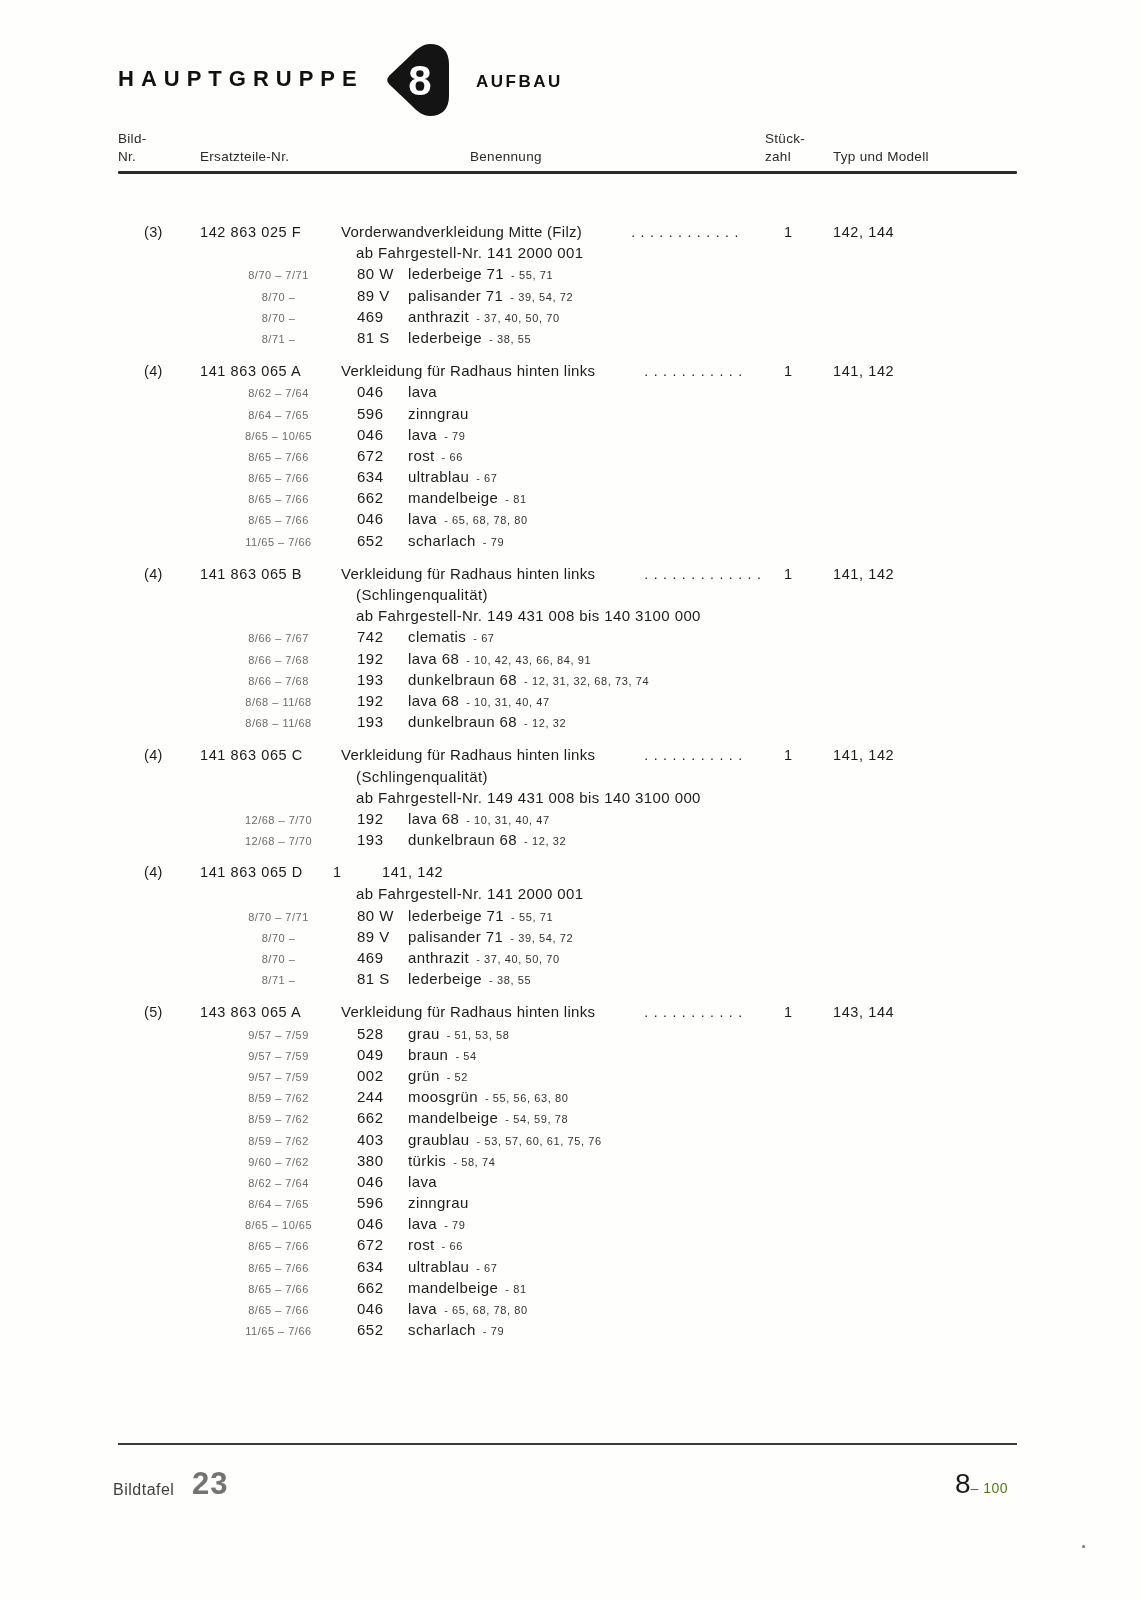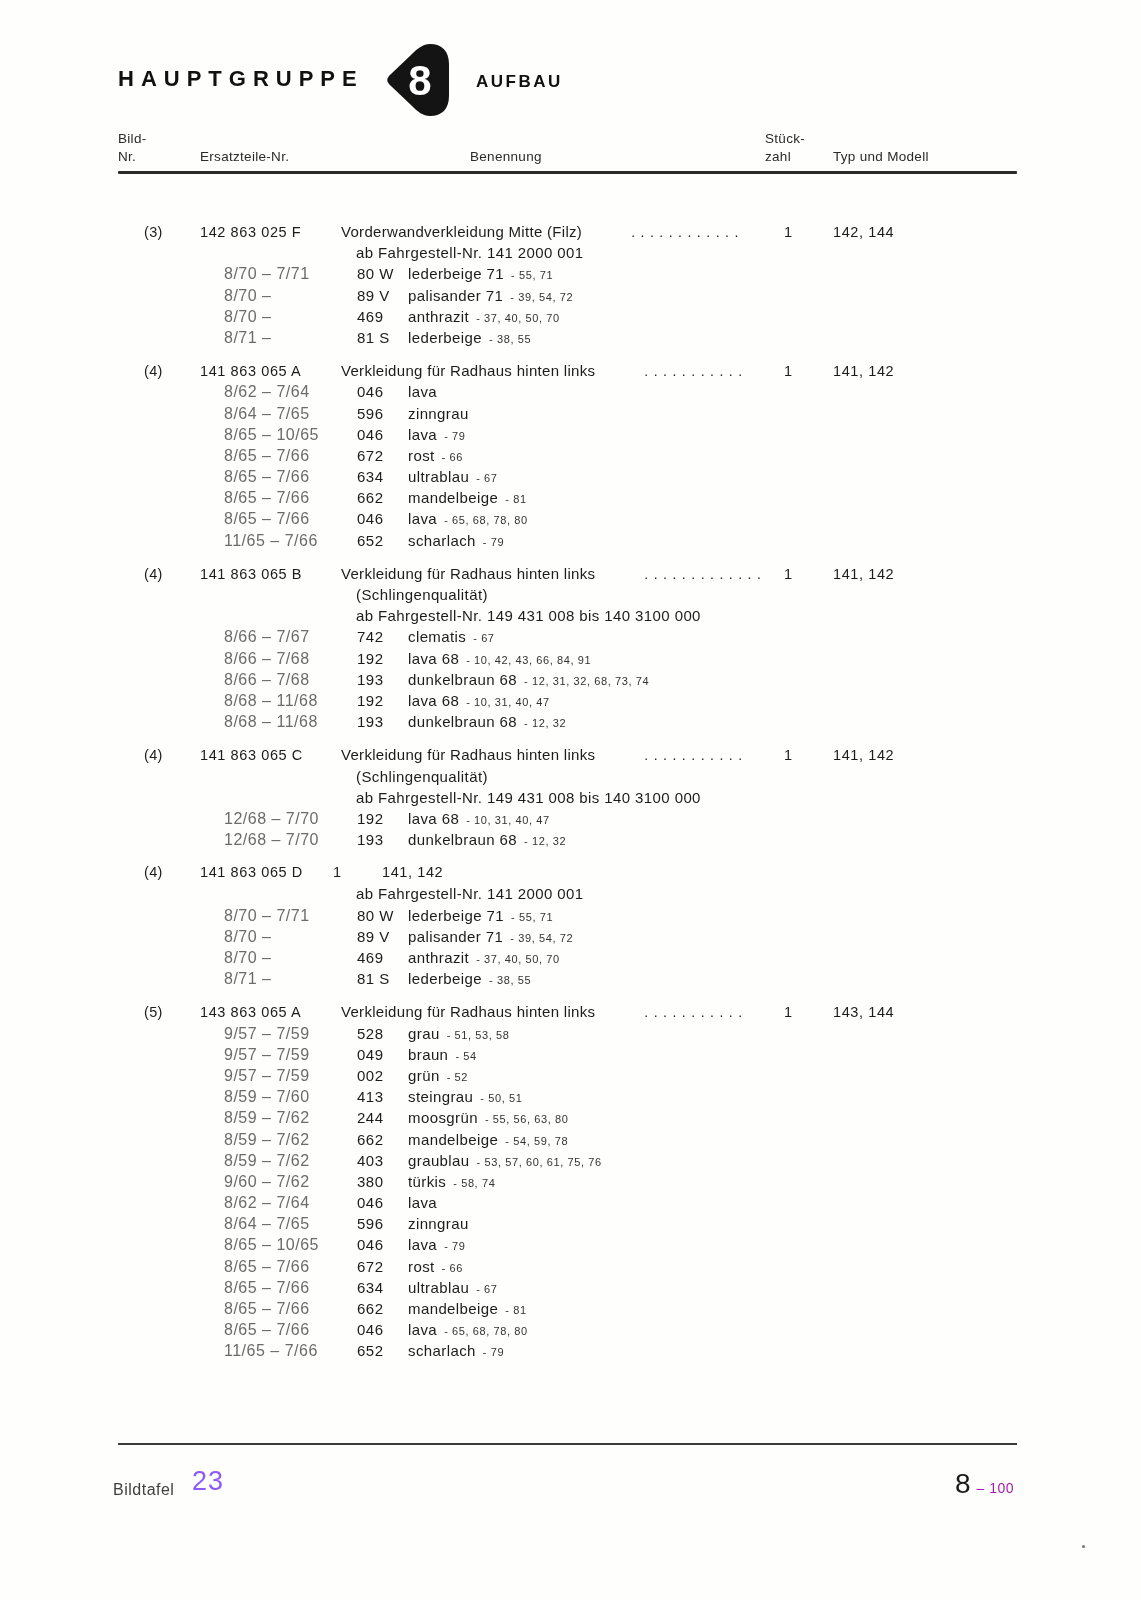--- a/index.html
+++ b/index.html
@@ -49,32 +49,32 @@
   .line{display:flex;align-items:baseline;height:21.2px;line-height:21.2px;white-space:nowrap;}
   .c-bild{width:82px;padding-left:26px;box-sizing:border-box;font-size:14.5px;letter-spacing:0.3px;}
   .c-nr{width:133px;font-size:14.5px;letter-spacing:0.6px;}
   .c-ben{width:451px;display:flex;align-items:baseline;padding-left:8px;box-sizing:border-box;overflow:hidden;gap:40px;}
   .c-qty{width:49px;font-size:14.5px;}
   .c-typ{flex:1;font-size:14.5px;letter-spacing:0.6px;}
   .t-title{font-size:15px;letter-spacing:0.3px;}
   .t-leader{margin-left:9px;letter-spacing:5.5px;font-size:14px;color:#222;}
   .sub-line{padding-left:238px;font-size:15px;letter-spacing:0.4px;}
   .c-date{margin-left:106px;width:109px;box-sizing:border-box;
-          font-size:16px;color:#6b6b6b;letter-spacing:0.5px;}
+          font-size:11px;color:#6b6b6b;letter-spacing:0.5px;text-align:center;}
   .c-code{margin-left:24px;width:45px;font-size:15px;letter-spacing:0.5px;}
   .c-name{margin-left:6px;font-size:15px;letter-spacing:0.4px;}
   .c-sub{margin-left:7px;font-size:11px;color:#333;letter-spacing:0.6px;}
 
   
   .foot-rule{position:absolute;left:118px;top:1443px;width:899px;height:2px;background:#3a3a3a;}
   .foot-label{position:absolute;left:113px;top:1481px;font-size:16px;color:#404040;letter-spacing:0.5px;}
-  .foot-plate{position:absolute;left:192px;top:1466px;font-size:27px;font-weight:normal;color:#8b5cf6;letter-spacing:1px;}
+  .foot-plate{position:absolute;left:192px;top:1466px;font-size:31px;font-weight:bold;color:#737373;letter-spacing:1px;}
   .foot-page{position:absolute;left:955px;top:1468px;display:flex;align-items:baseline;}
   .foot-page-group{font-size:28px;color:#1a1a1a;}
-  .foot-page-num{font-size:14px;margin-left:6px;color:#a21caf;letter-spacing:0.5px;}
+  .foot-page-num{font-size:14px;color:#4d7c0f;letter-spacing:0.5px;}
   .speck{position:absolute;left:1082px;top:1545px;width:3px;height:3px;background:#777;border-radius:50%;}
 </style>
 </head>
 <body>
 
 <div class="page">
 
   <div class="brand-title">HAUPTGRUPPE</div>
   <div class="badge">
     <svg viewBox="0 0 68 76" width="68" height="76">
@@ -367,26 +367,20 @@
     <span class="c-sub">- 54</span>
   </div>
 
   <div class="line color-line">
     <span class="c-date">9/57 – 7/59</span>
     <span class="c-code">002</span>
     <span class="c-name">grün</span>
     <span class="c-sub">- 52</span>
   </div>
 
-  <div class="line color-line">
-    <span class="c-date">8/59 – 7/60</span>
-    <span class="c-code">413</span>
-    <span class="c-name">steingrau</span>
-    <span class="c-sub">- 50, 51</span>
-  </div>
 
   <div class="line color-line">
     <span class="c-date">8/59 – 7/62</span>
     <span class="c-code">244</span>
     <span class="c-name">moosgrün</span>
     <span class="c-sub">- 55, 56, 63, 80</span>
   </div>
 
   <div class="line color-line">
     <span class="c-date">8/59 – 7/62</span>

